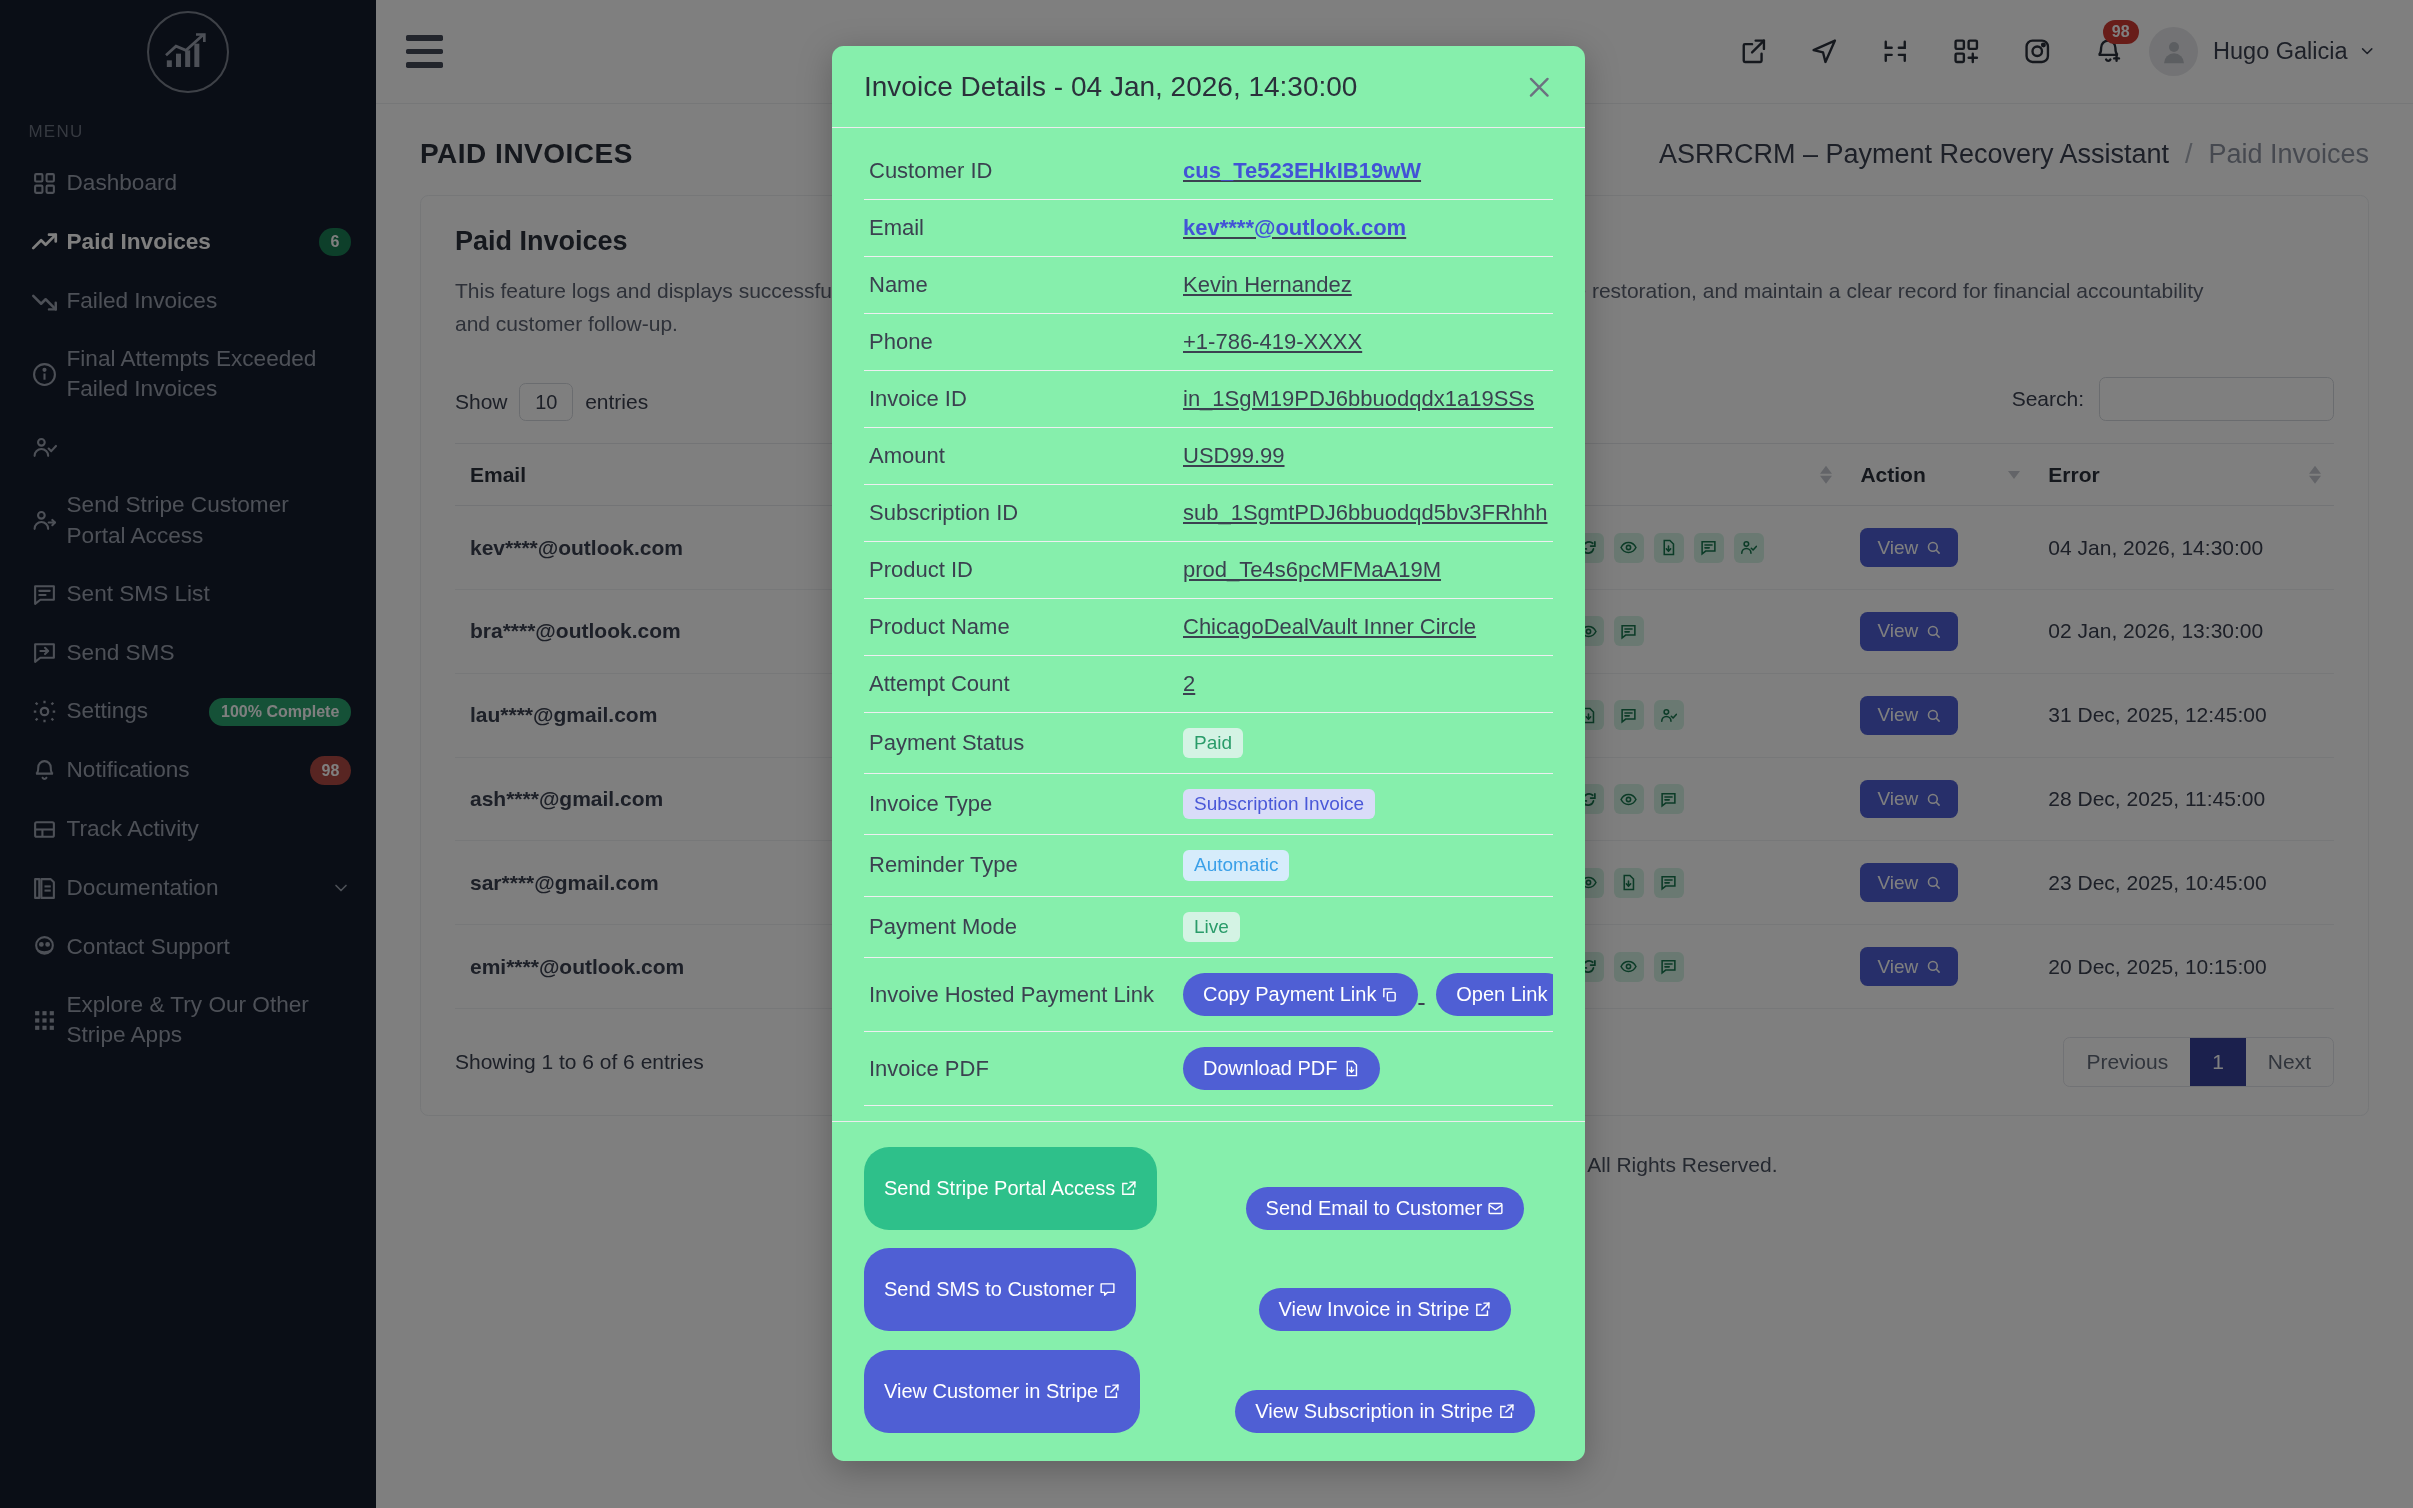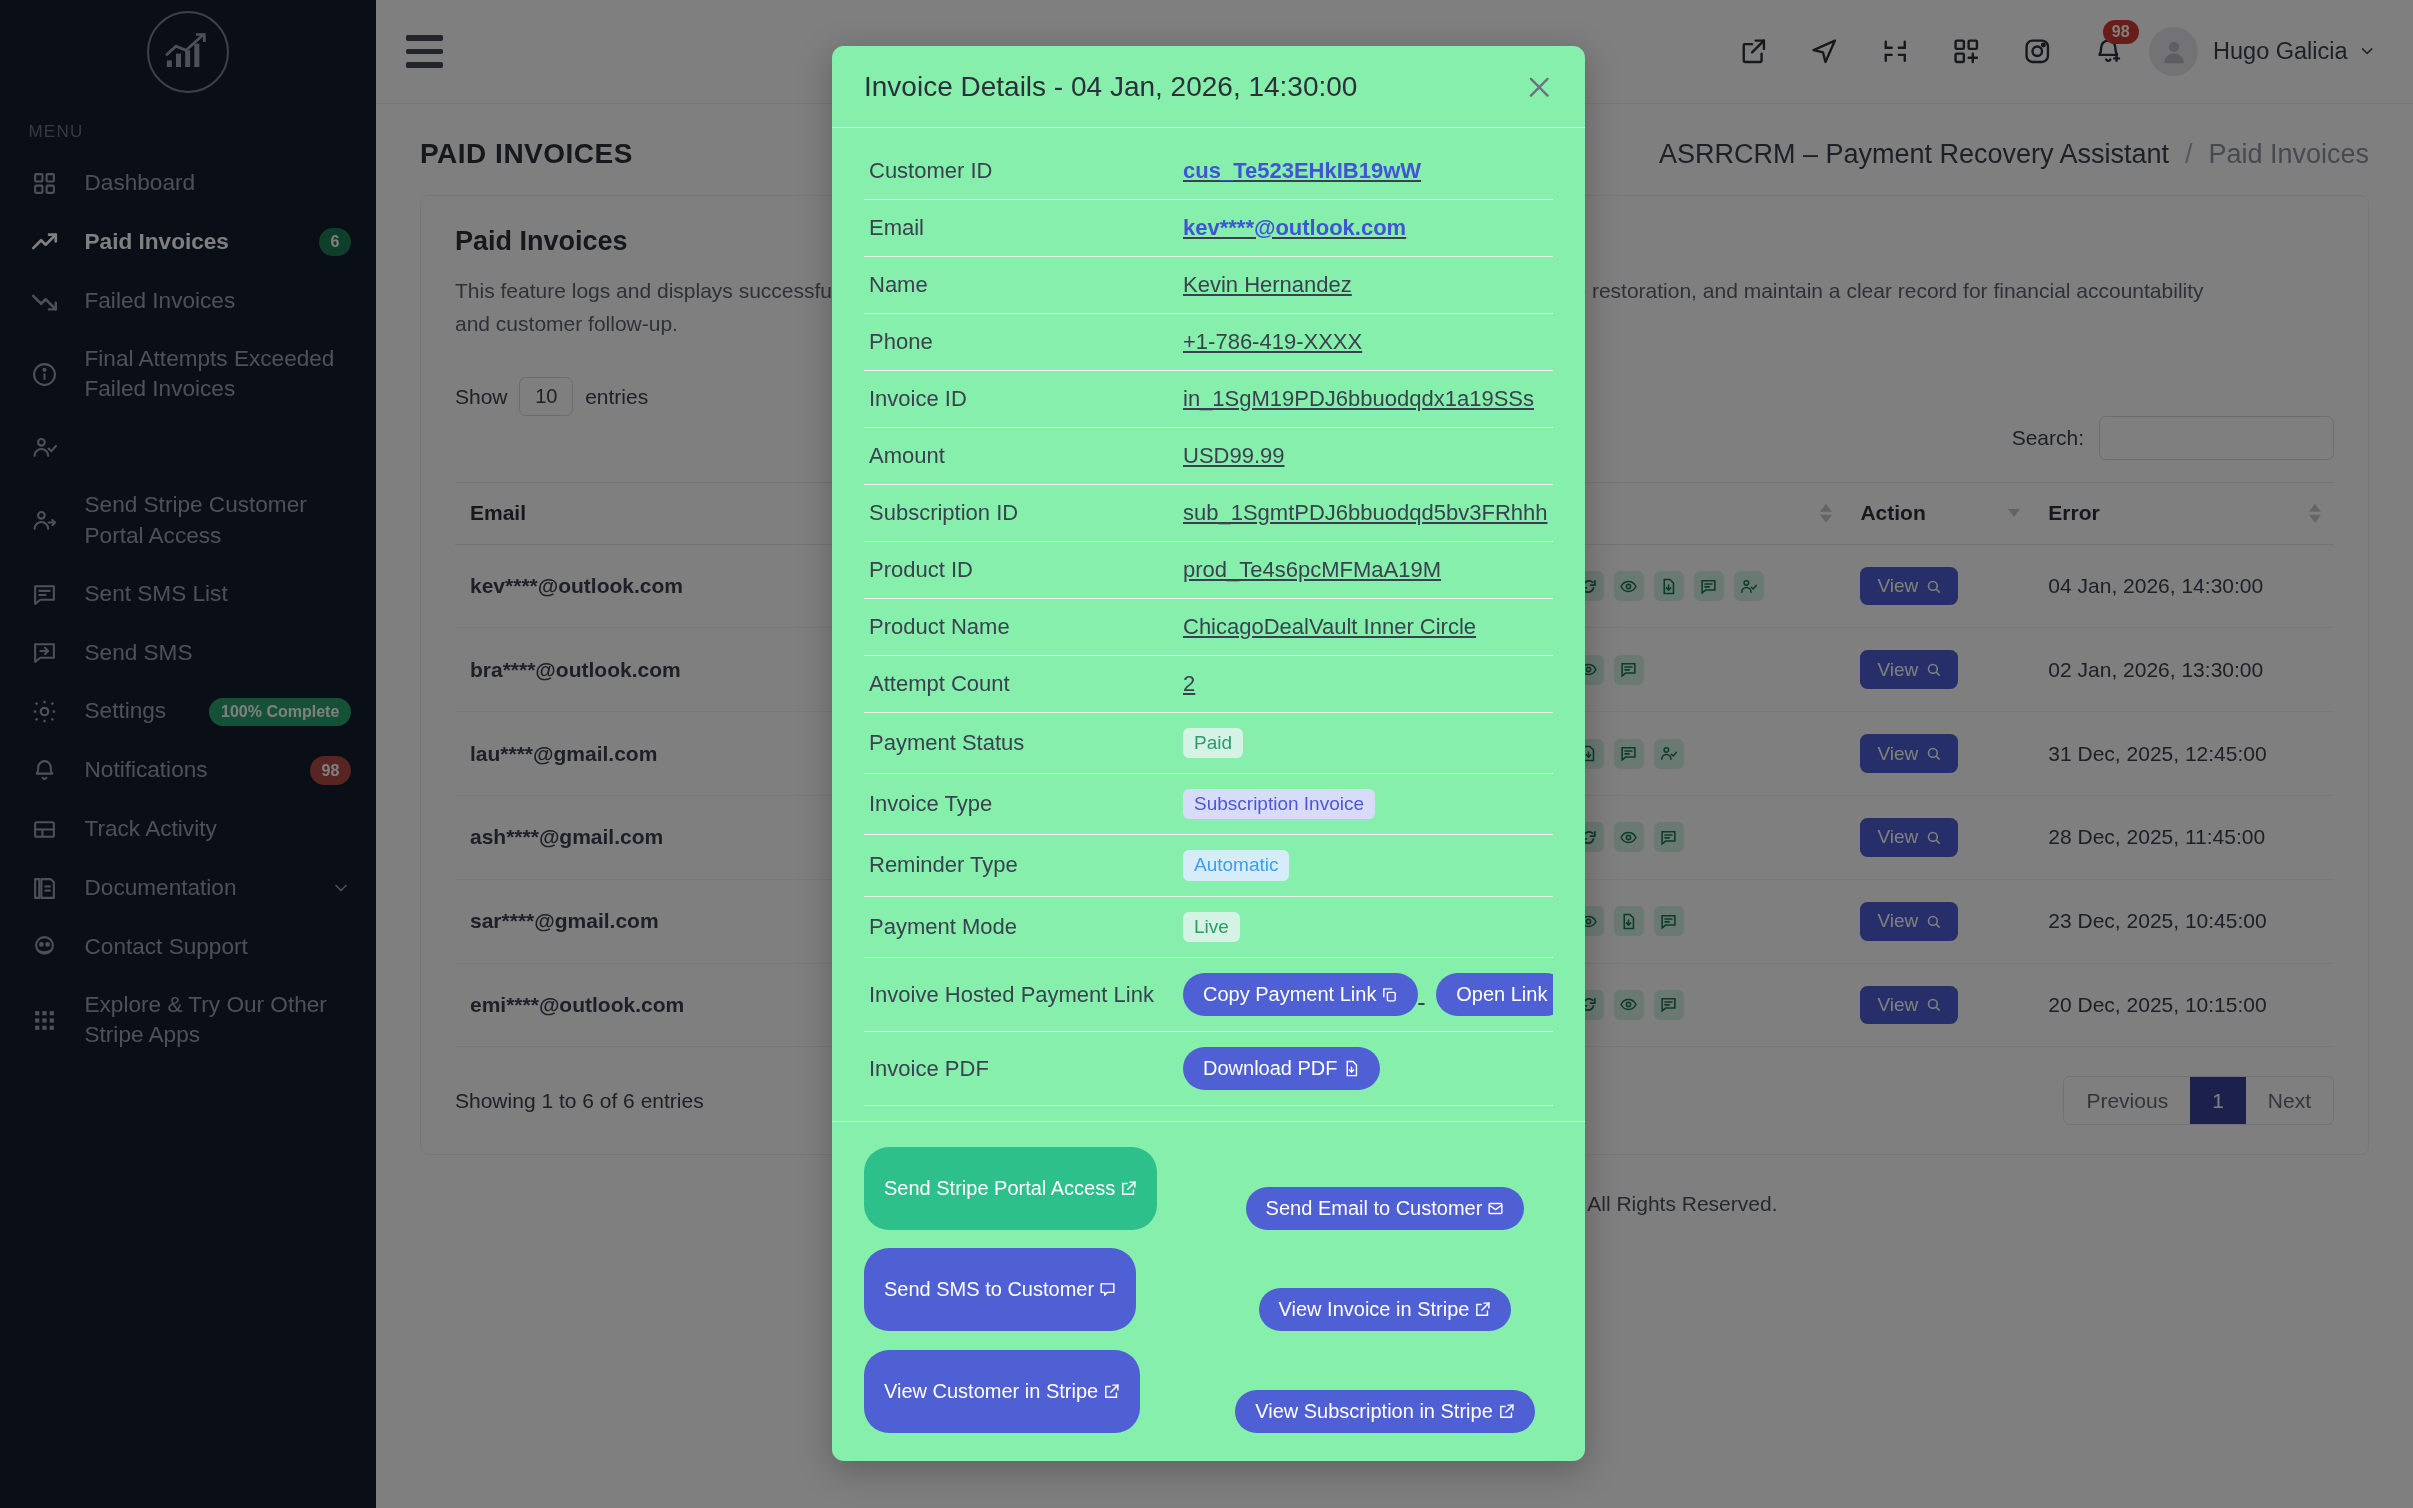--- a/index.html
+++ b/index.html
@@ -23,21 +23,21 @@
   .logo-circle {
     width: 82px; height: 82px; border-radius: 50%;
     border: 2.5px solid #7c838f;
     display: flex; align-items: center; justify-content: center;
   }
   .menu-label {
     font-size: 17px; letter-spacing: 1.2px; color: #6b7280;
     padding: 18.4px 0 11.7px 28.5px; font-weight: 500;
   }
   .nav-item {
-    display: flex; align-items: center; gap: 24px;
+    display: flex; align-items: center; gap: 6px;
     padding: 13.4px 25px 13.4px 28.5px;
     font-size: 22.6px; color: #9aa1ae; cursor: pointer;
     position: relative; line-height: 1.35;
   }
   .nav-item .ic { flex: 0 0 32px; width: 32px; height: 32px; display:flex; align-items:center; justify-content:center; }
   .nav-item .lbl { flex: 1 1 auto; }
   .nav-item.active { color: #ffffff; font-weight: 700; }
   .nav-item.active .ic svg { stroke: #ffffff; }
   .badge-pill {
     font-size: 16px; font-weight: 700; color: #fff;
@@ -73,21 +73,21 @@
   .breadcrumb .sep { color: #a8aeb9; margin: 0 8.4px; }
   .breadcrumb .cur { color: #8d93a0; }
 
   .card {
     margin: 25px 44px 0 44px; background: #fff;
     border: 0.8px solid #eceef1; border-radius: 8.4px; padding: 30px 34px 28.5px 34px;
   }
   .card h2 { font-size: 27px; font-weight: 700; color: #2b303b; margin-bottom: 18.4px; }
   .card p.desc { font-size: 21px; color: #5c6372; line-height: 1.55; max-width: 1760px; }
 
-  .table-controls { display: flex; align-items: flex-start; margin-top: 37px; flex-direction: column; }
+  .table-controls { display: flex; align-items: flex-end; margin-top: 37px; }
   .show-entries { font-size: 21px; color: #3b4150; display: flex; align-items: center; gap: 11.7px; }
   .num-box { border: 0.8px solid #d5d8de; border-radius: 6.7px; padding: 6.7px 15px; font-size: 20px; min-width: 52px; text-align: center; }
   .search-wrap { margin-left: auto; display: flex; align-items: center; gap: 15px; font-size: 21px; color: #3b4150; }
   .search-input { width: 235px; height: 44px; border: 0.8px solid #d5d8de; border-radius: 6.7px; }
 
   table.dt { width: 100%; border-collapse: collapse; margin-top: 22px; }
   table.dt th {
     text-align: left; font-size: 21px; font-weight: 700; color: #2b303b;
     padding: 18.4px 15px; border-bottom: 0.8px solid #e6e8ec; border-top: 0.8px solid #e6e8ec;
     position: relative; white-space: nowrap;

